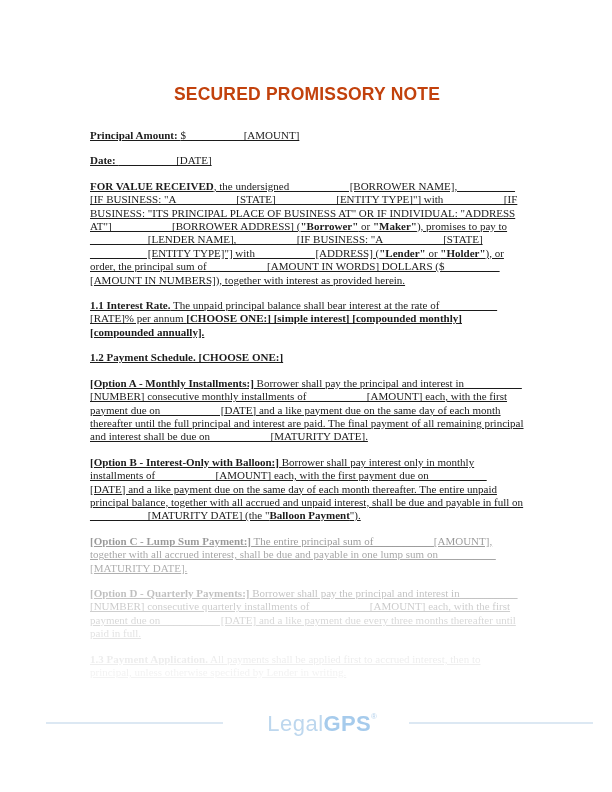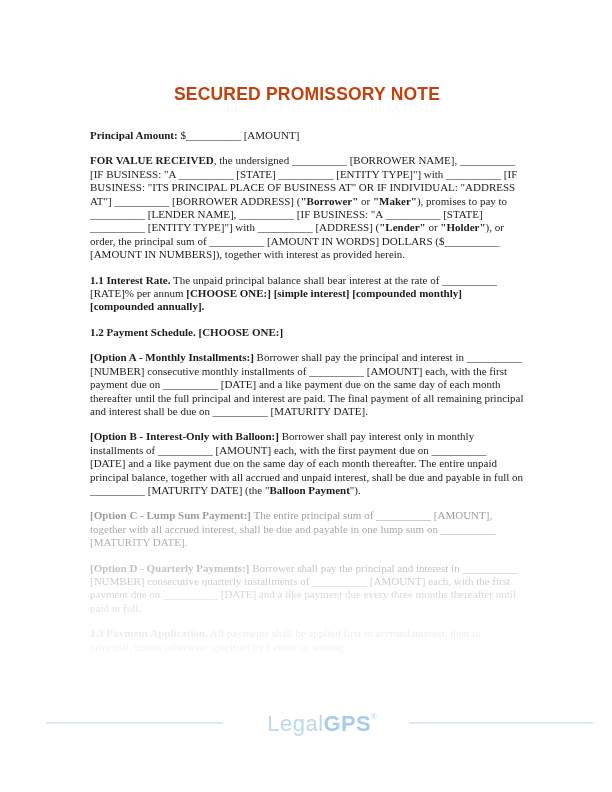--- a/index.html
+++ b/index.html
@@ -24,21 +24,21 @@
   .doc-title {
     margin: 0 0 25px 0;
     text-align: center;
     font-family: "Liberation Sans", sans-serif;
     font-size: 17.5px;
     line-height: 20px;
     font-weight: 700;
     color: #c2410c;
     letter-spacing: 0.2px;
   }
-  .content p { margin: 0 0 12px 0; }
+  .content p { margin: 0 0 12px 0; text-decoration: underline; }
   .content p.bold-line { font-weight: 700; }
   .content b { font-weight: 700; }
   .faded-section { position: relative; }
   .fade-overlay {
     position: absolute;
     left: -12px; right: -12px; top: -9px; bottom: -6px;
     background: linear-gradient(to bottom,
       rgba(255,255,255,0.50) 0%,
       rgba(255,255,255,0.68) 35%,
       rgba(255,255,255,0.88) 70%,
@@ -75,20 +75,21 @@
 <body>
 
 <div class="page">
 
   <div class="content">
 
     <h1 class="doc-title">SECURED PROMISSORY NOTE</h1>
 
     <p><b>Principal Amount: </b><span>$__________ [AMOUNT]</span></p>
 
+    <p><b>Date: </b><span>__________ [DATE]</span></p>
 
     <p><b>FOR VALUE RECEIVED</b><span>, the undersigned __________ [BORROWER NAME], __________ [IF BUSINESS: "A __________ [STATE] __________ [ENTITY TYPE]"] with __________ [IF BUSINESS: "ITS PRINCIPAL PLACE OF BUSINESS AT" OR IF INDIVIDUAL: "ADDRESS AT"] __________ [BORROWER ADDRESS] (</span><b>"Borrower"</b><span> or </span><b>"Maker"</b><span>), promises to pay to __________ [LENDER NAME], __________ [IF BUSINESS: "A __________ [STATE] __________ [ENTITY TYPE]"] with __________ [ADDRESS] (</span><b>"Lender"</b><span> or </span><b>"Holder"</b><span>), or order, the principal sum of __________ [AMOUNT IN WORDS] DOLLARS ($__________ [AMOUNT IN NUMBERS]), together with interest as provided herein.</span></p>
 
 
     <p><b>1.1 Interest Rate.</b><span> The unpaid principal balance shall bear interest at the rate of __________ [RATE]% per annum </span><b>[CHOOSE ONE:] [simple interest] [compounded monthly] [compounded annually].</b></p>
 
     <p class="bold-line">1.2 Payment Schedule. [CHOOSE ONE:]</p>
 
     <p><b>[Option A - Monthly Installments:]</b><span> Borrower shall pay the principal and interest in __________ [NUMBER] consecutive monthly installments of __________ [AMOUNT] each, with the first payment due on __________ [DATE] and a like payment due on the same day of each month thereafter until the full principal and interest are paid. The final payment of all remaining principal and interest shall be due on __________ [MATURITY DATE].</span></p>
 

